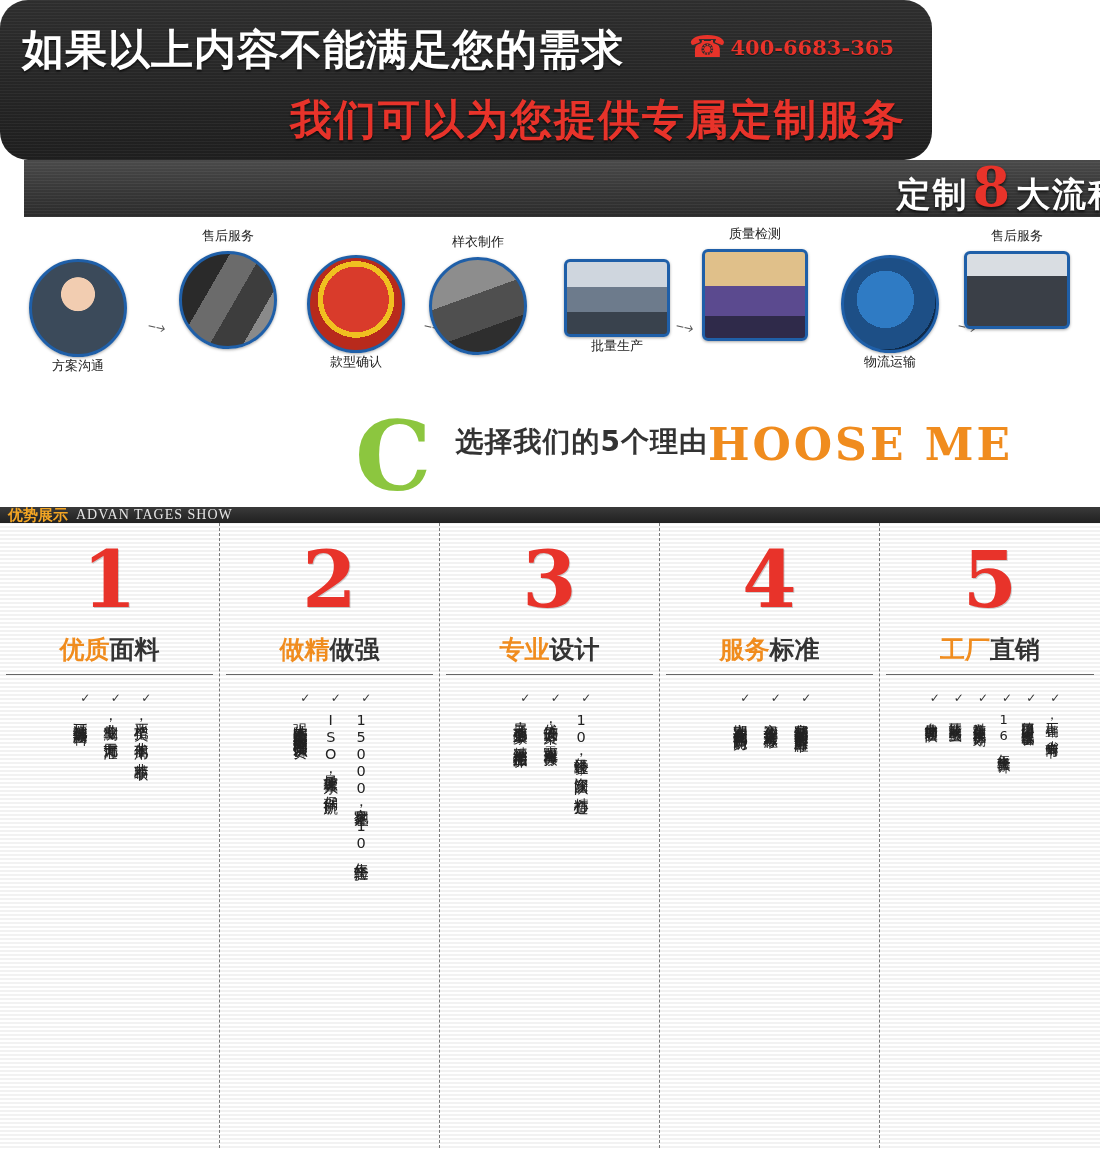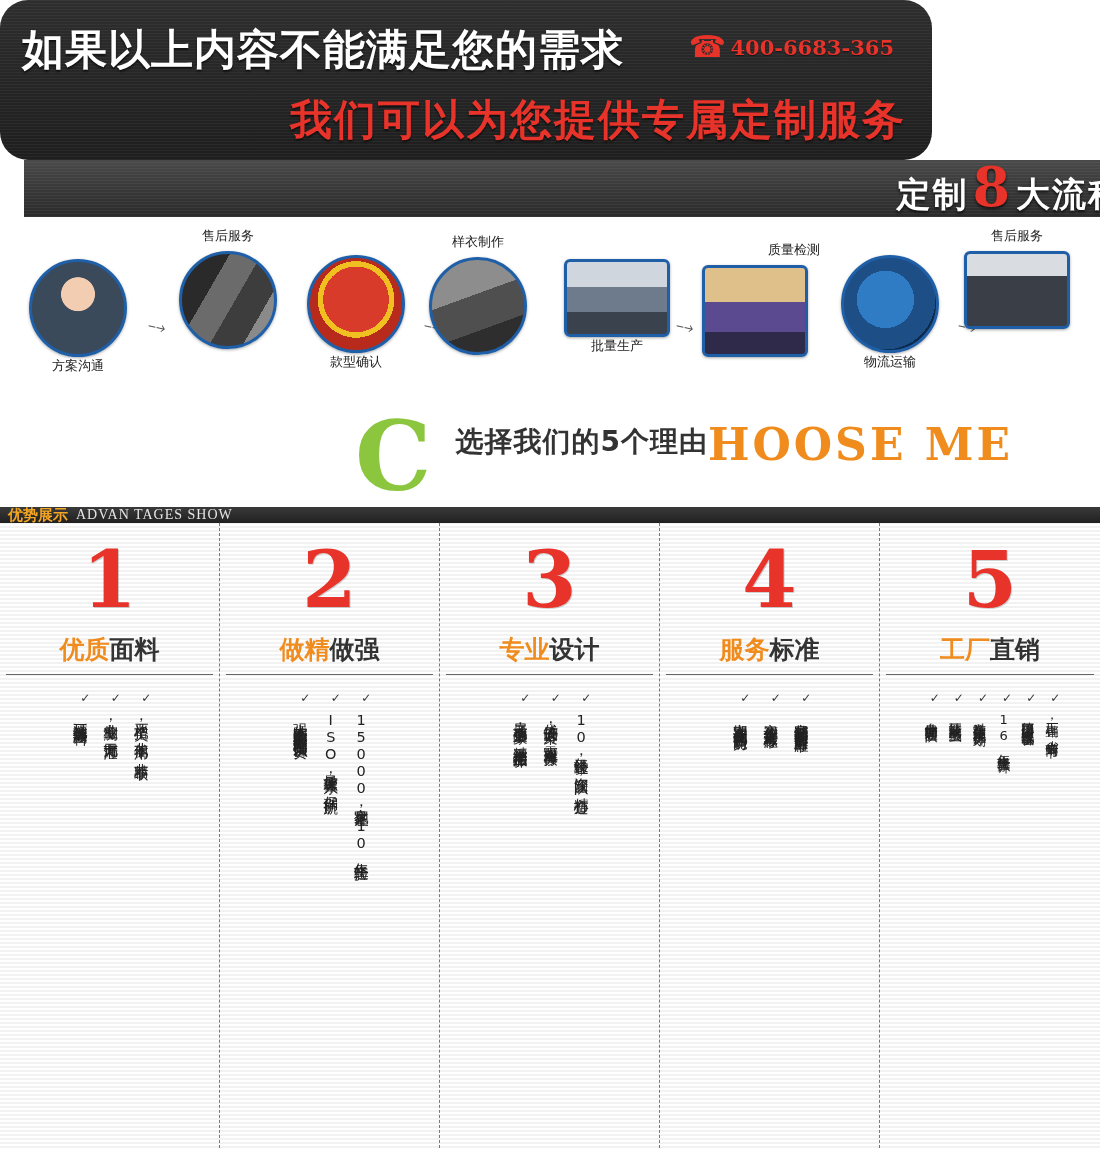--- a/index.html
+++ b/index.html
@@ -283,21 +283,21 @@
       <div class="thumb img-sample"></div>
     </div>
 
     <div class="step" style="left:552px;top:42px;width:130px;">
       <div class="thumb sq img-factory"></div>
       <div class="label">批量生产</div>
     </div>
     <span class="arrow" style="left:676px;top:100px;">⤍</span>
 
     <div class="step" style="left:690px;top:8px;width:130px;">
-      <div class="label" style="margin-top:16px;margin-bottom:6px;text-align:right;">质量检测</div>
+      <div class="label" style="margin-top:0;margin-bottom:6px;">质量检测</div>
       <div class="thumb sq img-qc" style="height:86px;"></div>
     </div>
 
     <div class="step" style="left:830px;top:38px;">
       <div class="thumb img-logistics"></div>
       <div class="label">物流运输</div>
     </div>
     <span class="arrow" style="left:958px;top:100px;">⤍</span>
 
     <div class="step" style="left:952px;top:10px;width:130px;">

